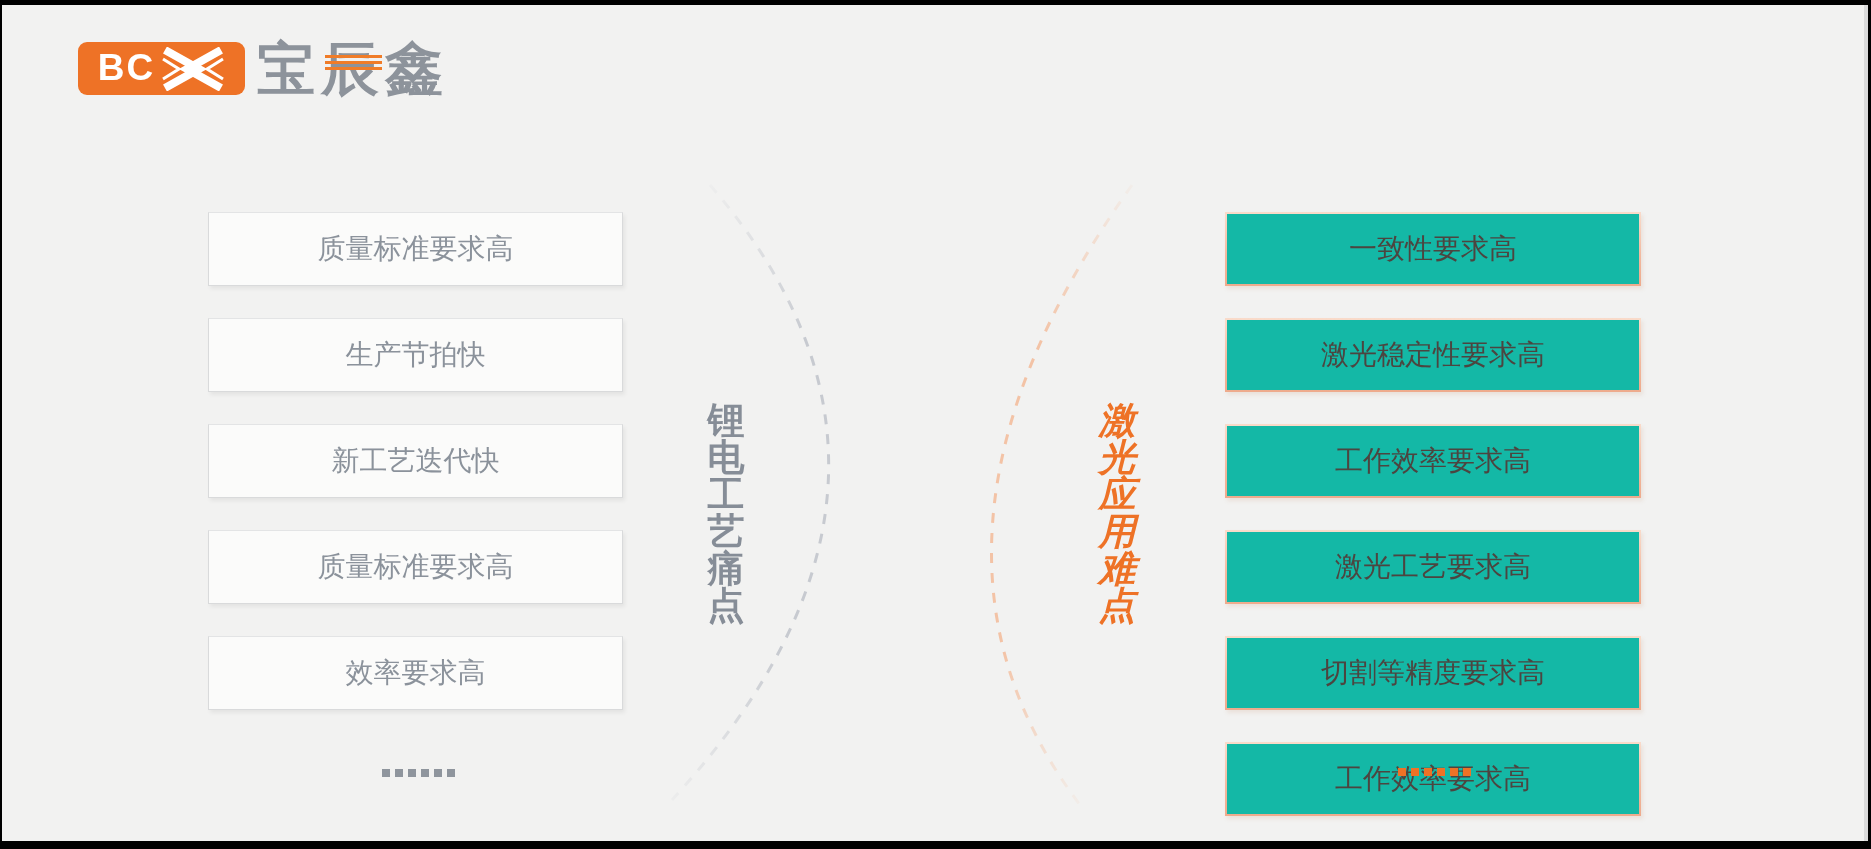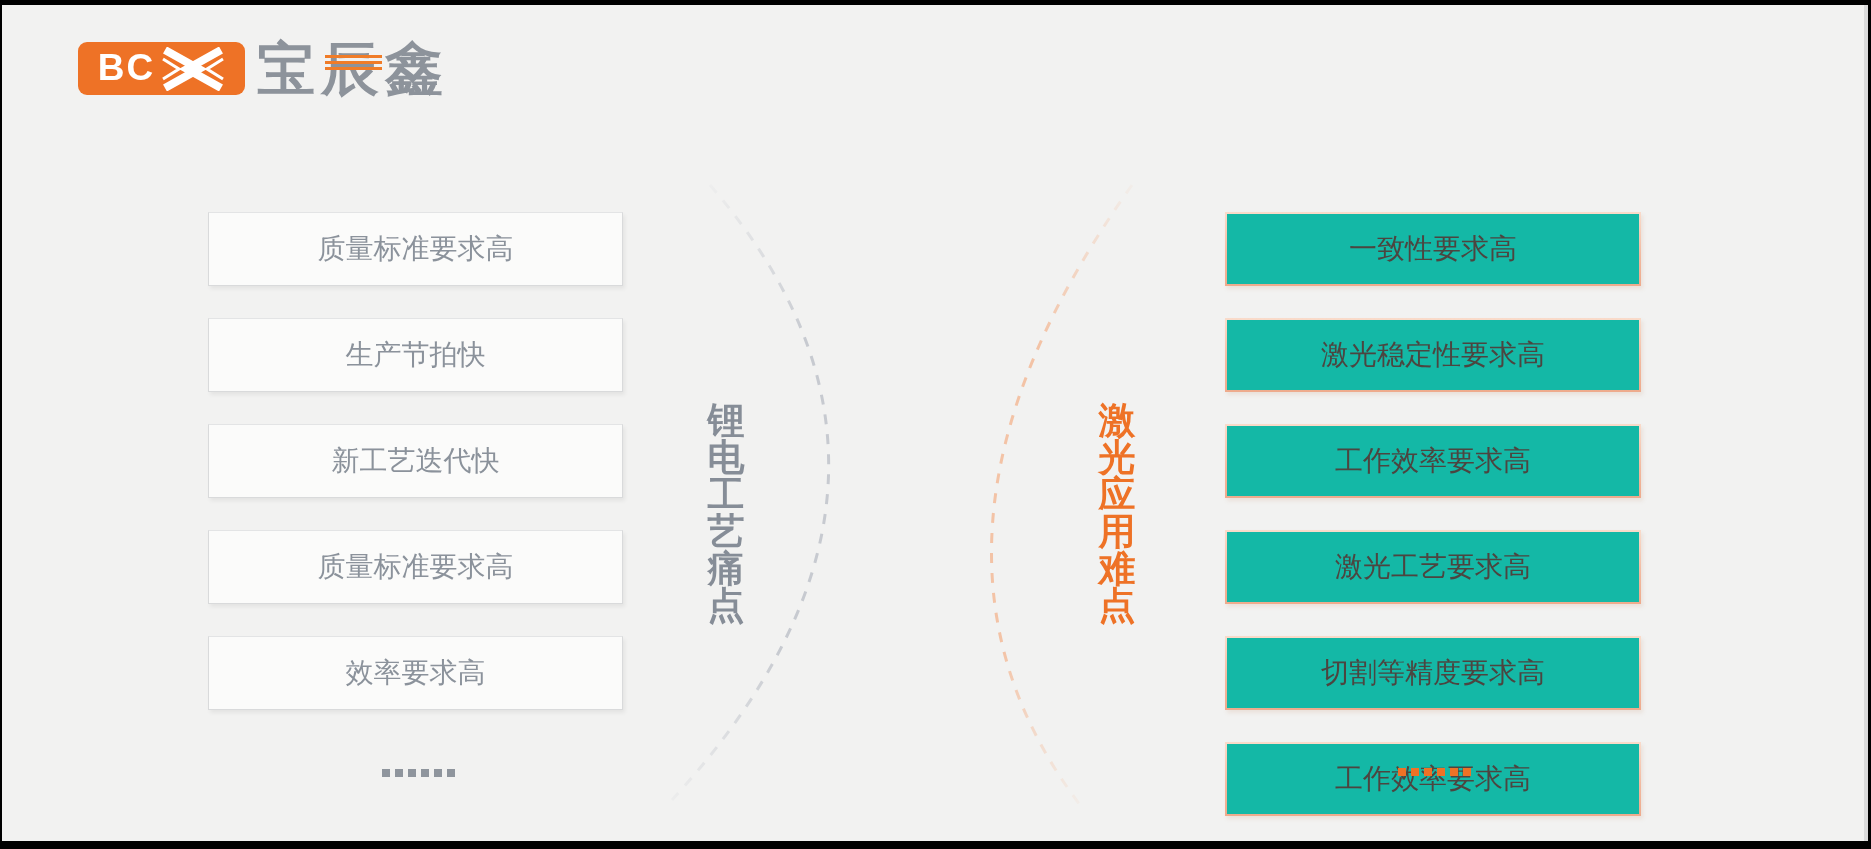--- a/index.html
+++ b/index.html
@@ -87,21 +87,21 @@
   
   .v-heading {
     position: absolute;
     width: 42px;
     font-size: 37px; font-weight: 700; line-height: 1.0;
     text-align: center;
     word-break: break-all;
     letter-spacing: 0;
   }
   .v-heading-left  { left: 696px;  top: 402px; color: #868d97; margin-left: 9px; }
-  .v-heading-right { left: 1096px; top: 402px; color: #ee7226; }
+  .v-heading-right { left: 1096px; top: 402px; color: #ee7226; font-style: italic; }
 
   
   .arcs { position: absolute; left: 0; top: 0; width: 1871px; height: 849px; z-index: 1; }
 </style>
 </head>
 <body>
 
 <div class="screen">
 
   <div class="edge edge-top"></div>

